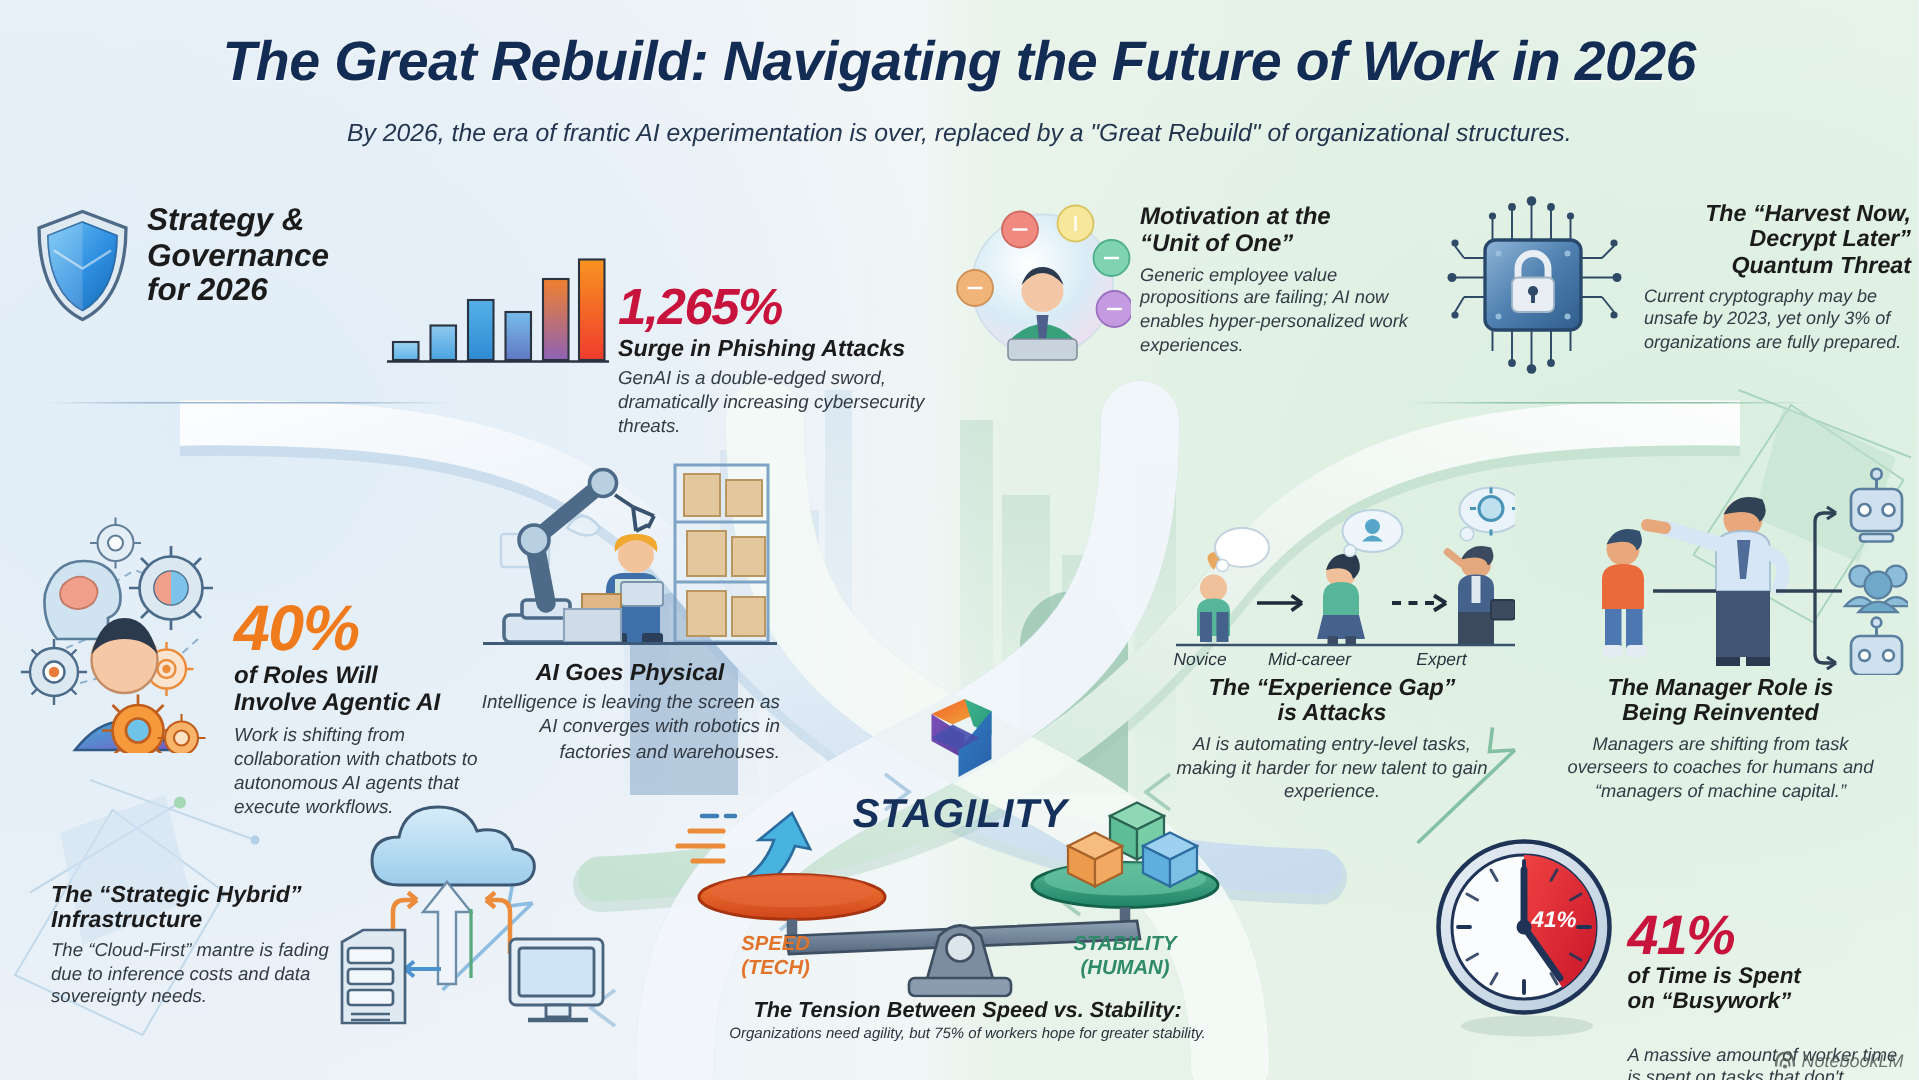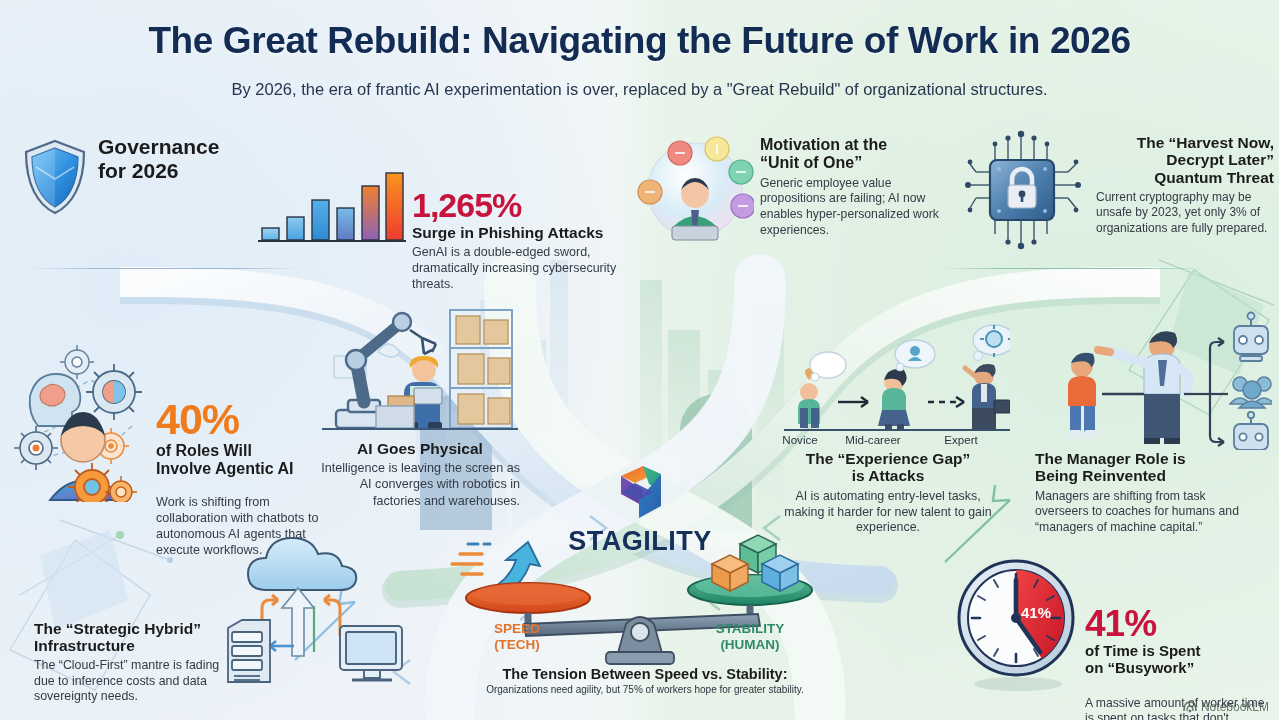--- a/index.html
+++ b/index.html
@@ -1,21 +1,21 @@
 <!DOCTYPE html>
 <html><head>
 <meta charset="utf-8">
 <style>
   html,body{margin:0;padding:0;}
   body{
     width:1279px;height:720px;overflow:hidden;
     font-family:"Liberation Sans","DejaVu Sans",sans-serif;
     background:#eef3f6;
   }
-  #stage{position:relative;width:1279px;height:720px;overflow:hidden;}
+  #stage{position:relative;width:1279px;height:720px;overflow:hidden;font-style:italic;}
 
   
   .bg-base{position:absolute;inset:0;
     background:linear-gradient(90deg,#eaf1f7 0%,#eef3f8 35%,#f1f6f6 48%,#e8f3e9 52%,#e6f2e7 70%,#e9f4ea 100%);}
   .bg-left-wash{position:absolute;left:0;top:0;width:52%;height:100%;
     background:radial-gradient(ellipse at 20% 40%,rgba(222,236,248,.85),rgba(240,246,251,0) 70%);}
   .bg-right-wash{position:absolute;right:0;top:0;width:52%;height:100%;
     background:radial-gradient(ellipse at 80% 45%,rgba(214,238,222,.8),rgba(235,247,238,0) 70%);}
 
   
@@ -50,34 +50,34 @@
   .b-motiv .hl{font-size:16px;}
   .b-motiv .body{font-size:12.2px;margin-top:4px;}
   .b-quantum{left:1096px;top:134px;width:178px;}
   .b-quantum .hl{font-size:15.5px;text-align:right;}
   .b-quantum .body{font-size:12px;margin-top:4px;}
 
   
   .b-agentic{left:156px;top:350px;width:178px;}
   .b-agentic .bignum{font-size:43px;color:#f07b1d;}
   .b-agentic .hl{font-size:16px;margin-top:1px;}
-  .b-agentic .body{font-size:12.6px;margin-top:16px;}
+  .b-agentic .body{font-size:12.6px;margin-top:4px;}
   .b-physical{left:320px;top:440px;width:200px;text-align:center;}
   .b-physical .hl{font-size:15.5px;}
   .b-physical .body{font-size:12.6px;margin-top:3px;text-align:right;}
   .b-expgap{left:782px;top:450px;width:212px;text-align:center;}
   .b-expgap .hl{font-size:15.5px;}
   .b-expgap .body{font-size:12.4px;margin-top:4px;}
-  .b-manager{left:1035px;top:450px;width:224px;text-align:left;}
+  .b-manager{left:1035px;top:450px;width:224px;text-align:center;}
   .b-manager .hl{font-size:15.5px;}
   .b-manager .body{font-size:12.2px;margin-top:4px;}
 
   
   .b-hybrid{left:34px;top:588px;width:192px;}
-  .b-hybrid .hl{font-size:15.5px;margin-top:32px;}
+  .b-hybrid .hl{font-size:15.5px;}
   .b-hybrid .body{font-size:12.4px;margin-top:3px;}
   .b-busy{left:1085px;top:557px;width:182px;}
   .b-busy .bignum{font-size:37px;color:#c8133c;}
   .b-busy .hl{font-size:15px;margin-top:1px;}
   .b-busy .body{font-size:12.2px;margin-top:19px;}
 
   
   .logo-wrap{position:absolute;left:540px;top:462px;width:200px;text-align:center;}
   .logo-word{font-size:27px;font-weight:bold;color:#16305c;letter-spacing:.5px;margin-top:-2px;}
 
@@ -207,20 +207,21 @@
         <stop offset="1" stop-color="#1669b8"></stop>
       </linearGradient>
     </defs>
     <path d="M33 4 L62 15 C62 48 50 68 33 76 C16 68 4 48 4 15 Z" fill="#dfe9f2" stroke="#4f6a86" stroke-width="2.2"></path>
     <path d="M33 11 L56 20 C56 47 46 63 33 70 C20 63 10 47 10 20 Z" fill="url(#shGrad)" stroke="#2c6ca8" stroke-width="1.2"></path>
     <path d="M33 11 L33 70 C20 63 10 47 10 20 Z" fill="#ffffff" opacity=".16"></path>
     <path d="M14 30 L33 42 L52 30" stroke="#ffffff" stroke-width="1.6" fill="none" opacity=".5"></path>
   </svg>
   <div class="block b-strategy">
     <div class="hl" style="margin-left:78px;">
+      <div>Strategy &amp;</div>
       <div>Governance</div>
       <div>for 2026</div>
     </div>
   </div>
 
   <svg class="deco" style="left:256px;top:160px;width:150px;height:88px;">
     <defs>
       <linearGradient id="bc1" x1="0" y1="0" x2="0" y2="1">
           <stop offset="0" stop-color="#9fd4f2"></stop>
           <stop offset="1" stop-color="#5fb3e8"></stop>

